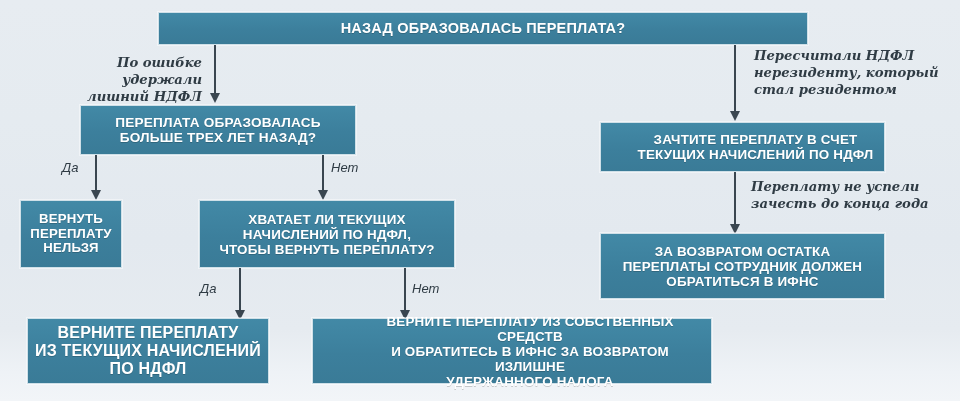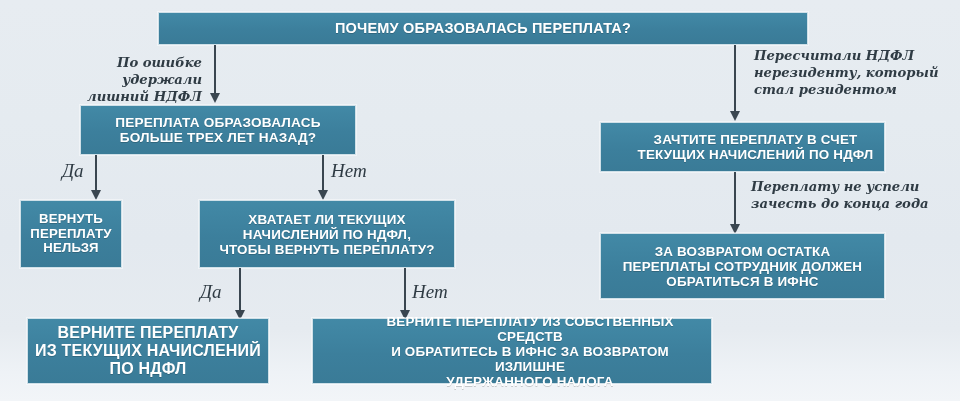--- a/index.html
+++ b/index.html
@@ -54,23 +54,23 @@
     line-height: 1.28;
     color: #2f3b44;
     white-space: pre-line;
     font-weight: bold;
   }
   .note.right-al { text-align: right; }
   .note.left-al  { text-align: left; }
   
   .branch-label {
     position: absolute;
-    font-family: Liberation Serif, serif;
+    font-family: Liberation Sans, sans-serif;
     font-style: italic;
-    font-size: 19px;
+    font-size: 13px;
     color: #2f3b44;
   }
   
   .conn {
     position: absolute;
     width: 1.6px;
     background: #3a4650;
   }
   .arrowhead {
     position: absolute;
@@ -79,21 +79,21 @@
     border-left: 5.5px solid transparent;
     border-right: 5.5px solid transparent;
     border-top: 10px solid #3a4650;
   }
 </style>
 </head>
 <body>
 
 <div id="flowchart">
 
-  <div class="box" style="left:158px; top:12px; width:650px; height:33px; font-size:14.5px;">ПОЧЕМУ ОБРАЗОВАЛАСЬ ПЕРЕПЛАТА?</div>
+  <div class="box" style="left:158px; top:12px; width:650px; height:33px; font-size:14.5px;">НАЗАД ОБРАЗОВАЛАСЬ ПЕРЕПЛАТА?</div>
 
   <div class="conn" style="left:214px; top:45px; height:50px;"></div>
   <div class="arrowhead" style="left:209.5px; top:93px;"></div>
 
   <div class="conn" style="left:734px; top:45px; height:68px;"></div>
   <div class="arrowhead" style="left:729.5px; top:111px;"></div>
 
   <div class="note right-al" style="left:50px; top:55px; width:152px;">По ошибке удержали
 лишний НДФЛ</div>
 

